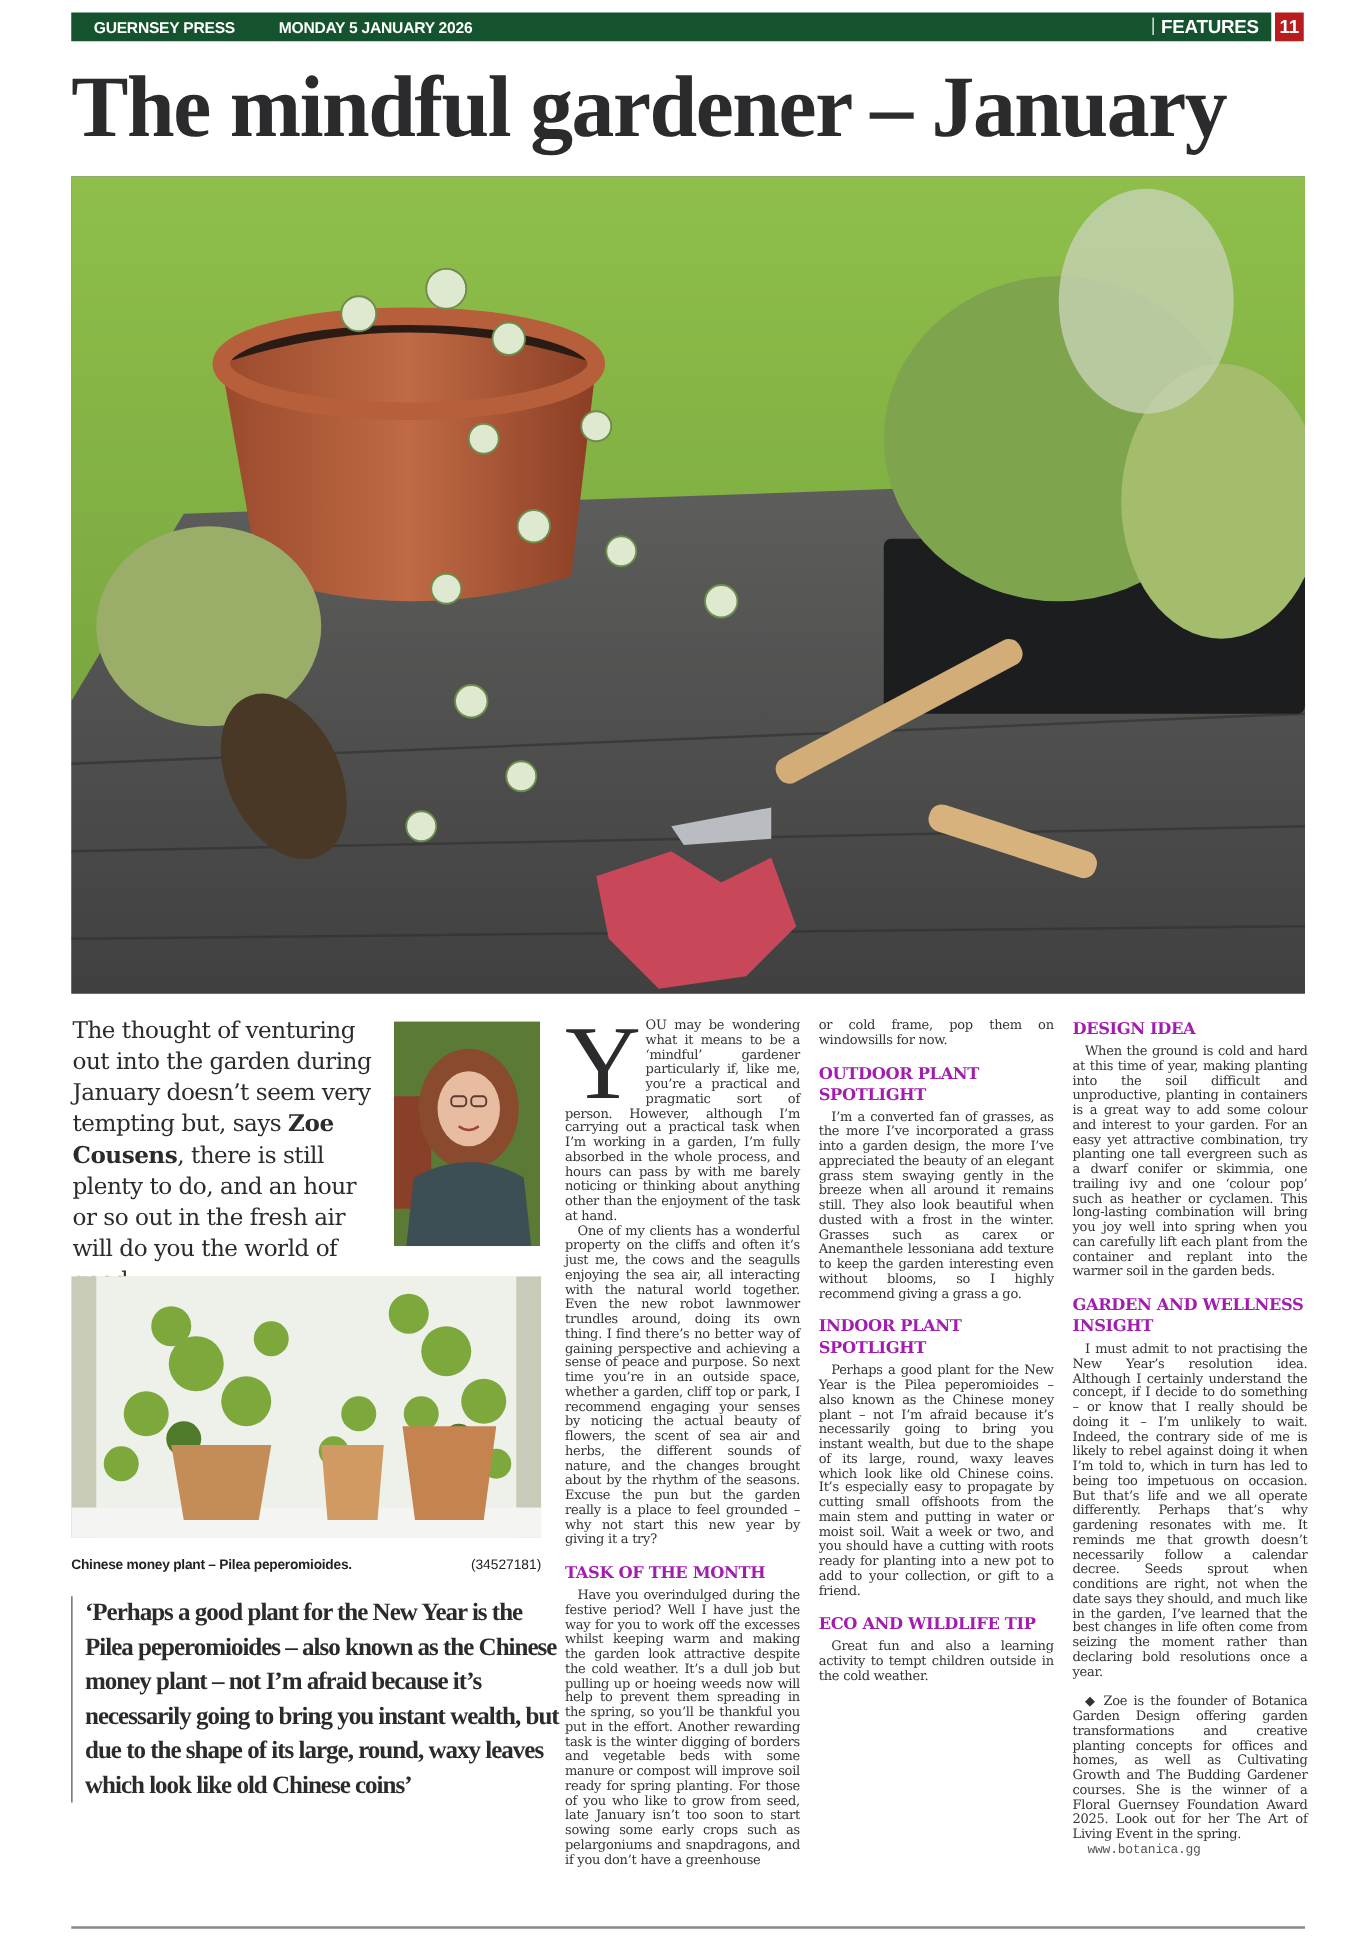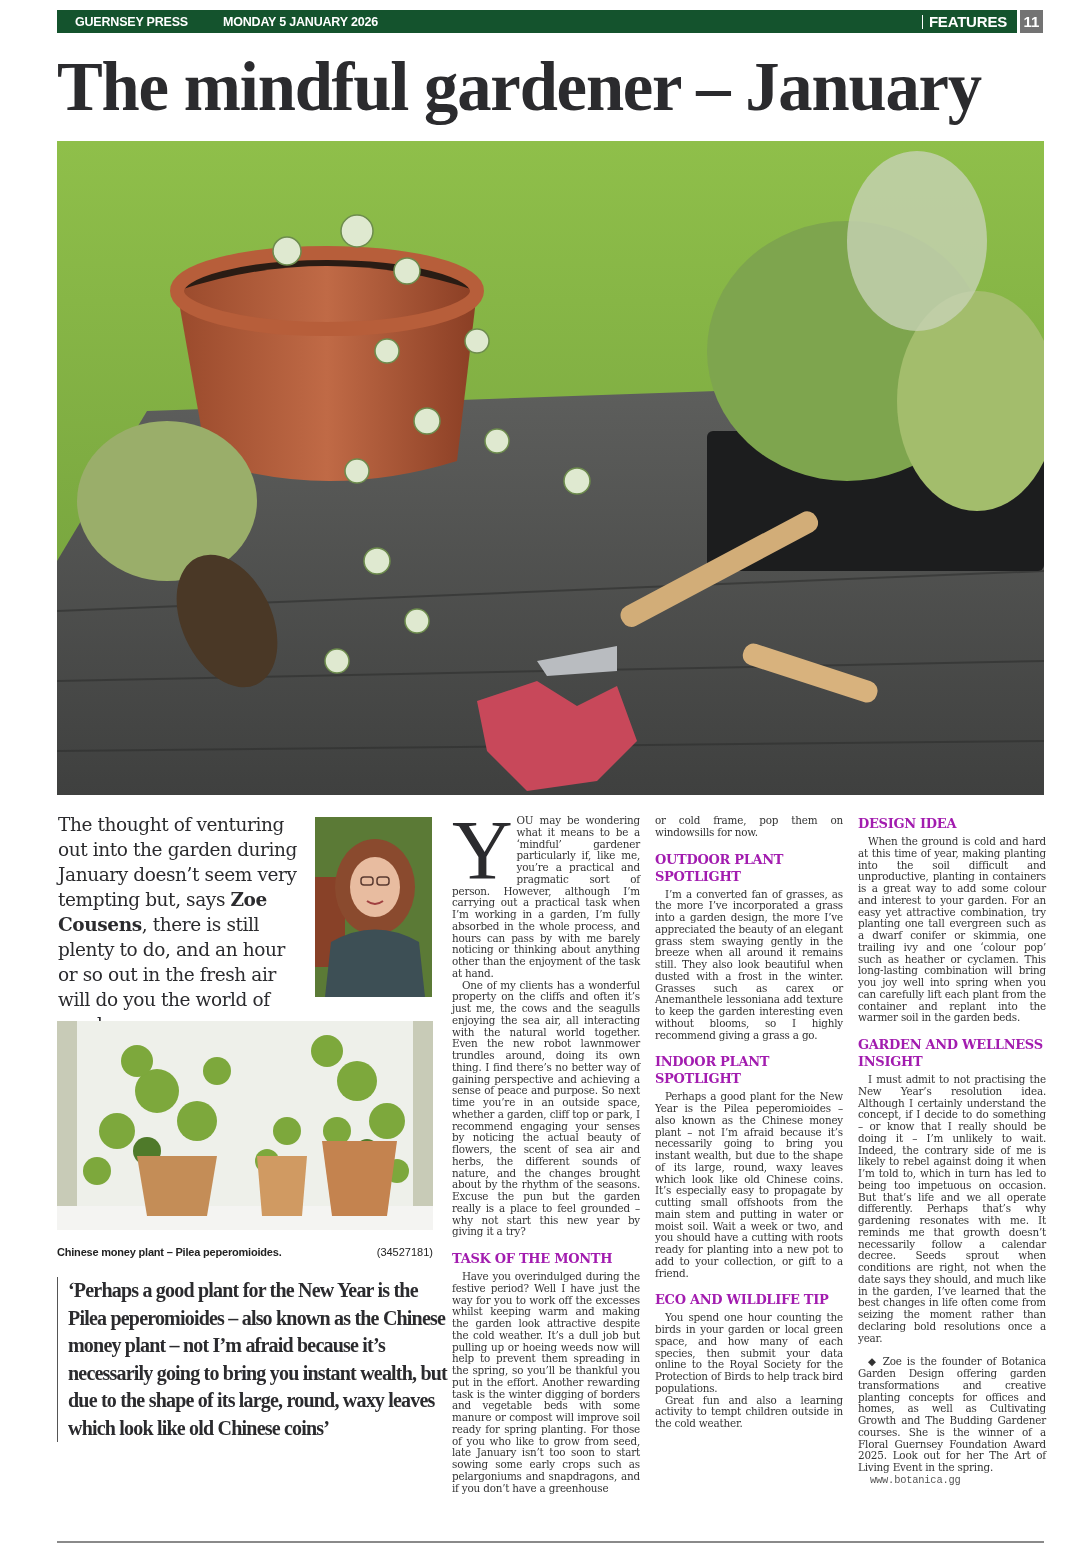--- a/index.html
+++ b/index.html
@@ -3,21 +3,21 @@
 <meta charset="utf-8">
 <style>
   html, body { margin: 0; padding: 0; background: #ffffff; }
   body { width: 1082px; height: 1556px; position: relative; overflow: hidden; color: #2b2b2e; font-family: "DejaVu Serif", serif; }
 
   .topbar { position: absolute; left: 57px; top: 10px; width: 960px; height: 23px; background: #14532d; color: #fff; font-family: "Liberation Sans", sans-serif; font-weight: bold; font-size: 12.5px; }
   .topbar .paper { position: absolute; left: 18px; top: 5px; letter-spacing: -0.2px; }
   .topbar .date { position: absolute; left: 138px; top: 5px; font-weight: bold; letter-spacing: -0.2px; margin-left: 28px; }
   .topbar .section { position: absolute; right: 10px; top: 3px; font-size: 15px; letter-spacing: -0.2px; }
   .topbar .section::before { content: ""; display: inline-block; width: 1px; height: 14px; background: #fff; margin-right: 6px; vertical-align: -2px; }
-  .pageno { position: absolute; left: 1020px; top: 10px; width: 23px; height: 23px; background: #737373; color: #fff; font-family: "Liberation Sans", sans-serif; font-weight: bold; font-size: 15px; text-align: center; line-height: 23px; }
+  .pageno { position: absolute; left: 1020px; top: 10px; width: 23px; height: 23px; background: #b91c1c; color: #fff; font-family: "Liberation Sans", sans-serif; font-weight: bold; font-size: 15px; text-align: center; line-height: 23px; }
 
   .headline { position: absolute; left: 57px; top: 44px; width: 1000px; margin: 0; font-family: "Liberation Serif", serif; font-size: 70px; font-weight: bold; letter-spacing: -1.2px; line-height: 86px; color: #2b2b2e; transform: scaleX(0.98); transform-origin: left; white-space: nowrap; }
 
   .hero { position: absolute; left: 57px; top: 141px; width: 987px; height: 654px; overflow: hidden; background: #6f7a66; }
   .hero svg { display: block; }
 
   .intro { position: absolute; left: 58px; top: 812px; width: 250px; font-family: "DejaVu Serif", serif; font-size: 18.5px; line-height: 25px; color: #2b2b2e; letter-spacing: -0.4px; }
   .intro b { font-weight: bold; }
   .author-photo { position: absolute; left: 315px; top: 817px; width: 117px; height: 180px; overflow: hidden; }
 
@@ -167,21 +167,20 @@
   <p>Have you overindulged during the festive period? Well I have just the way for you to work off the excesses whilst keeping warm and making the garden look attractive despite the cold weather. It’s a dull job but pulling up or hoeing weeds now will help to prevent them spreading in the spring, so you’ll be thankful you put in the effort. Another rewarding task is the winter digging of borders and vegetable beds with some manure or compost will improve soil ready for spring planting. For those of you who like to grow from seed, late January isn’t too soon to start sowing some early crops such as pelargoniums and snapdragons, and if you don’t have a greenhouse</p>
 </div>
 
 <div class="col col2">
   <p class="noindent">or cold frame, pop them on windowsills for now.</p>
   <h3>OUTDOOR PLANT SPOTLIGHT</h3>
   <p>I’m a converted fan of grasses, as the more I’ve incorporated a grass into a garden design, the more I’ve appreciated the beauty of an elegant grass stem swaying gently in the breeze when all around it remains still. They also look beautiful when dusted with a frost in the winter. Grasses such as carex or Anemanthele lessoniana add texture to keep the garden interesting even without blooms, so I highly recommend giving a grass a go.</p>
   <h3>INDOOR PLANT SPOTLIGHT</h3>
   <p>Perhaps a good plant for the New Year is the Pilea peperomioides – also known as the Chinese money plant – not I’m afraid because it’s necessarily going to bring you instant wealth, but due to the shape of its large, round, waxy leaves which look like old Chinese coins. It’s especially easy to propagate by cutting small offshoots from the main stem and putting in water or moist soil. Wait a week or two, and you should have a cutting with roots ready for planting into a new pot to add to your collection, or gift to a friend.</p>
   <h3>ECO AND WILDLIFE TIP</h3>
-  <p>You spend one hour counting the birds in your garden or local green space, and how many of each species, then submit your data online to the Royal Society for the Protection of Birds to help track bird populations.</p>
   <p>Great fun and also a learning activity to tempt children outside in the cold weather.</p>
 </div>
 
 <div class="col col3">
   <h3 style="margin-top:0">DESIGN IDEA</h3>
   <p>When the ground is cold and hard at this time of year, making planting into the soil difficult and unproductive, planting in containers is a great way to add some colour and interest to your garden. For an easy yet attractive combination, try planting one tall evergreen such as a dwarf conifer or skimmia, one trailing ivy and one ‘colour pop’ such as heather or cyclamen. This long-lasting combination will bring you joy well into spring when you can carefully lift each plant from the container and replant into the warmer soil in the garden beds.</p>
   <h3>GARDEN AND WELLNESS INSIGHT</h3>
   <p>I must admit to not practising the New Year’s resolution idea. Although I certainly understand the concept, if I decide to do something – or know that I really should be doing it – I’m unlikely to wait. Indeed, the contrary side of me is likely to rebel against doing it when I’m told to, which in turn has led to being too impetuous on occasion. But that’s life and we all operate differently. Perhaps that’s why gardening resonates with me. It reminds me that growth doesn’t necessarily follow a calendar decree. Seeds sprout when conditions are right, not when the date says they should, and much like in the garden, I’ve learned that the best changes in life often come from seizing the moment rather than declaring bold resolutions once a year.</p>
   <p style="margin-top:12px">◆ Zoe is the founder of Botanica Garden Design offering garden transformations and creative planting concepts for offices and homes, as well as Cultivating Growth and The Budding Gardener courses. She is the winner of a Floral Guernsey Foundation Award 2025. Look out for her The Art of Living Event in the spring.</p>
   <div class="bio-web">www.botanica.gg</div>

